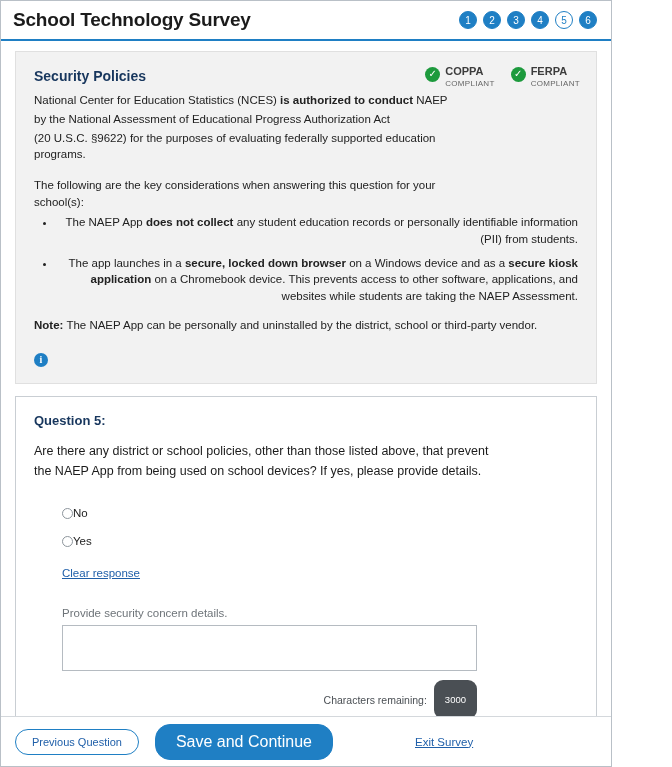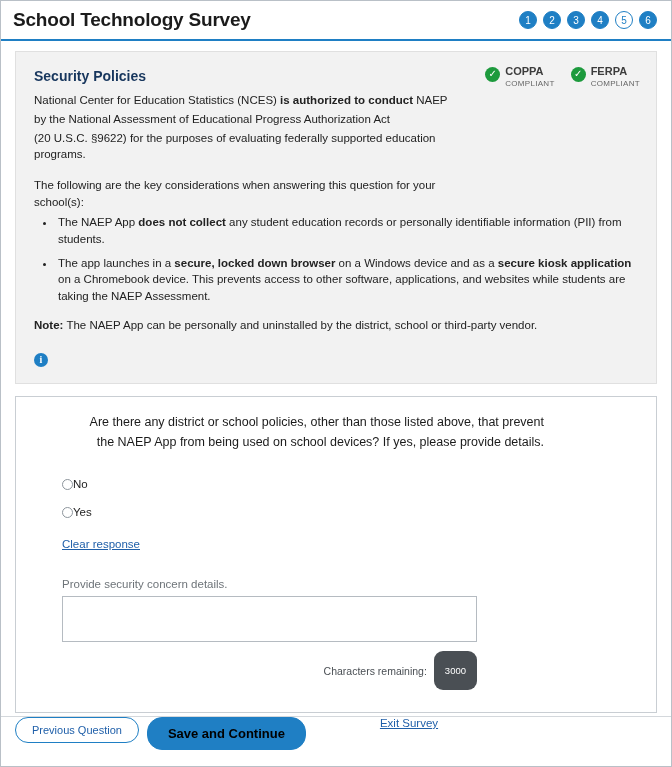--- a/index.html
+++ b/index.html
@@ -2,21 +2,21 @@
 <html><head>
 <meta charset="utf-8">
 <style>
   html, body {
     margin: 0;
     padding: 0;
     background: #ffffff;
     font-family: "Liberation Sans", sans-serif;
   }
   #page {
-    width: 672px;
+    width: 612px;
     height: 767px;
     position: relative;
     background: #ffffff;
     border: 1px solid #b9c0c7;
     box-sizing: border-box;
     overflow: hidden;
   }
   
   .header {
     height: 40px;
@@ -111,20 +111,21 @@
   }
   .info-para { margin: 0 0 2px 0; max-width: 430px; }
   .info-gap { height: 12px; }
   ul.considerations {
     margin: 4px 0 0 0;
     padding-left: 22px;
   }
   ul.considerations li {
     margin-bottom: 7px;
     padding-left: 2px;
+    text-align: right;
   }
   .note-line { margin-top: 12px; }
   .tech-link-row {
     margin-top: 20px;
     display: flex;
     align-items: center;
     gap: 7px;
   }
   .info-icon {
     width: 14px;
@@ -157,21 +158,20 @@
     font-size: 13px;
     font-weight: bold;
     color: #17365d;
     margin-bottom: 14px;
   }
   .q-text {
     font-size: 12.5px;
     color: #1b1b1b;
     line-height: 1.55;
     max-width: 510px;
-    text-align: right;
   }
   .options {
     margin: 26px 0 0 28px;
   }
   .option-row {
     display: flex;
     align-items: center;
     margin-bottom: 16px;
   }
   .radio {
@@ -222,42 +222,42 @@
   }
   
   .footer {
     position: absolute;
     left: 0;
     right: 0;
     bottom: 0;
     height: 50px;
     border-top: 1px solid #d4d8dc;
     display: flex;
-    align-items: flex-start;
+    align-items: center;
     padding-left: 14px;
-    gap: 8px;
+    gap: 16px;
     background: #fff;
     box-sizing: border-box;
   }
   .btn-prev {
     border: 1px solid #1f7fc4;
     color: #1f5fa9;
     background: #fff;
     border-radius: 14px;
     font-size: 11px;
     padding: 6px 16px;
     cursor: pointer;
   }
   .btn-save {
     border: 1px solid #1f7fc4;
-    color: #000000;
+    color: #ffffff;
     background: #1f7fc4;
     border-radius: 15px;
-    font-size: 13px;
-    font-weight: bold;
+    font-size: 16px;
+    font-weight: normal;
     padding: 8px 20px;
     cursor: pointer;
   }
   .exit-link {
     font-size: 11.5px;
     color: #1f5fa9;
     text-decoration: underline;
     cursor: pointer;
     margin-left: 66px;
   }
@@ -317,20 +317,21 @@
     <div class="note-line">
       <b>Note:</b><span> The NAEP App can be personally and uninstalled by the district, school or third-party vendor.</span>
     </div>
 
     <div class="tech-link-row">
       <span class="info-icon">i</span>
     </div>
   </div>
 
   <div class="q-card">
+    <div class="q-label">Question 5:</div>
     <div class="q-text">
       <div>Are there any district or school policies, other than those listed above, that prevent</div>
       <div>the NAEP App from being used on school devices? If yes, please provide details.</div>
     </div>
 
     <div class="options">
       <div class="option-row">
         <span class="radio"></span>
         <span class="option-label">No</span>
       </div>

